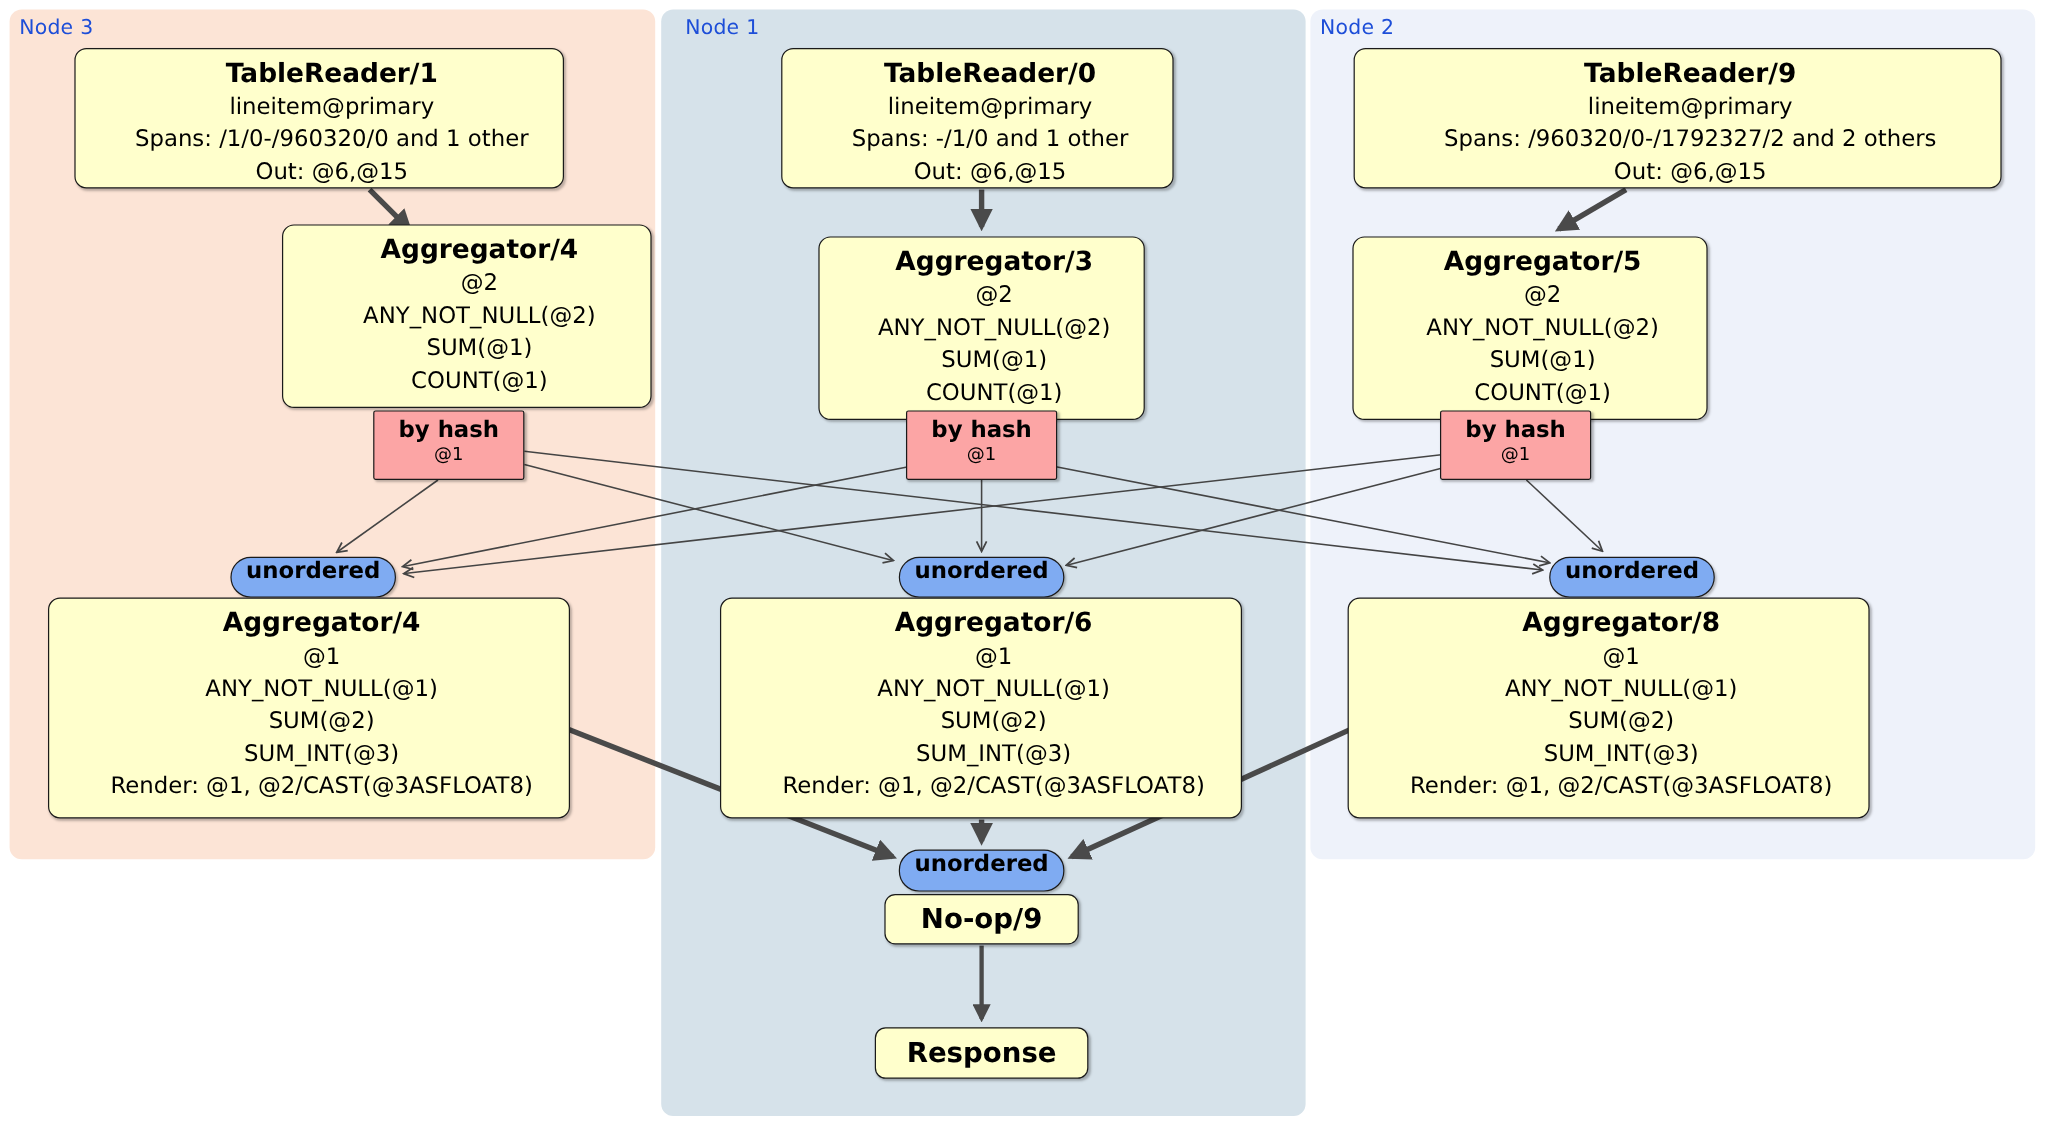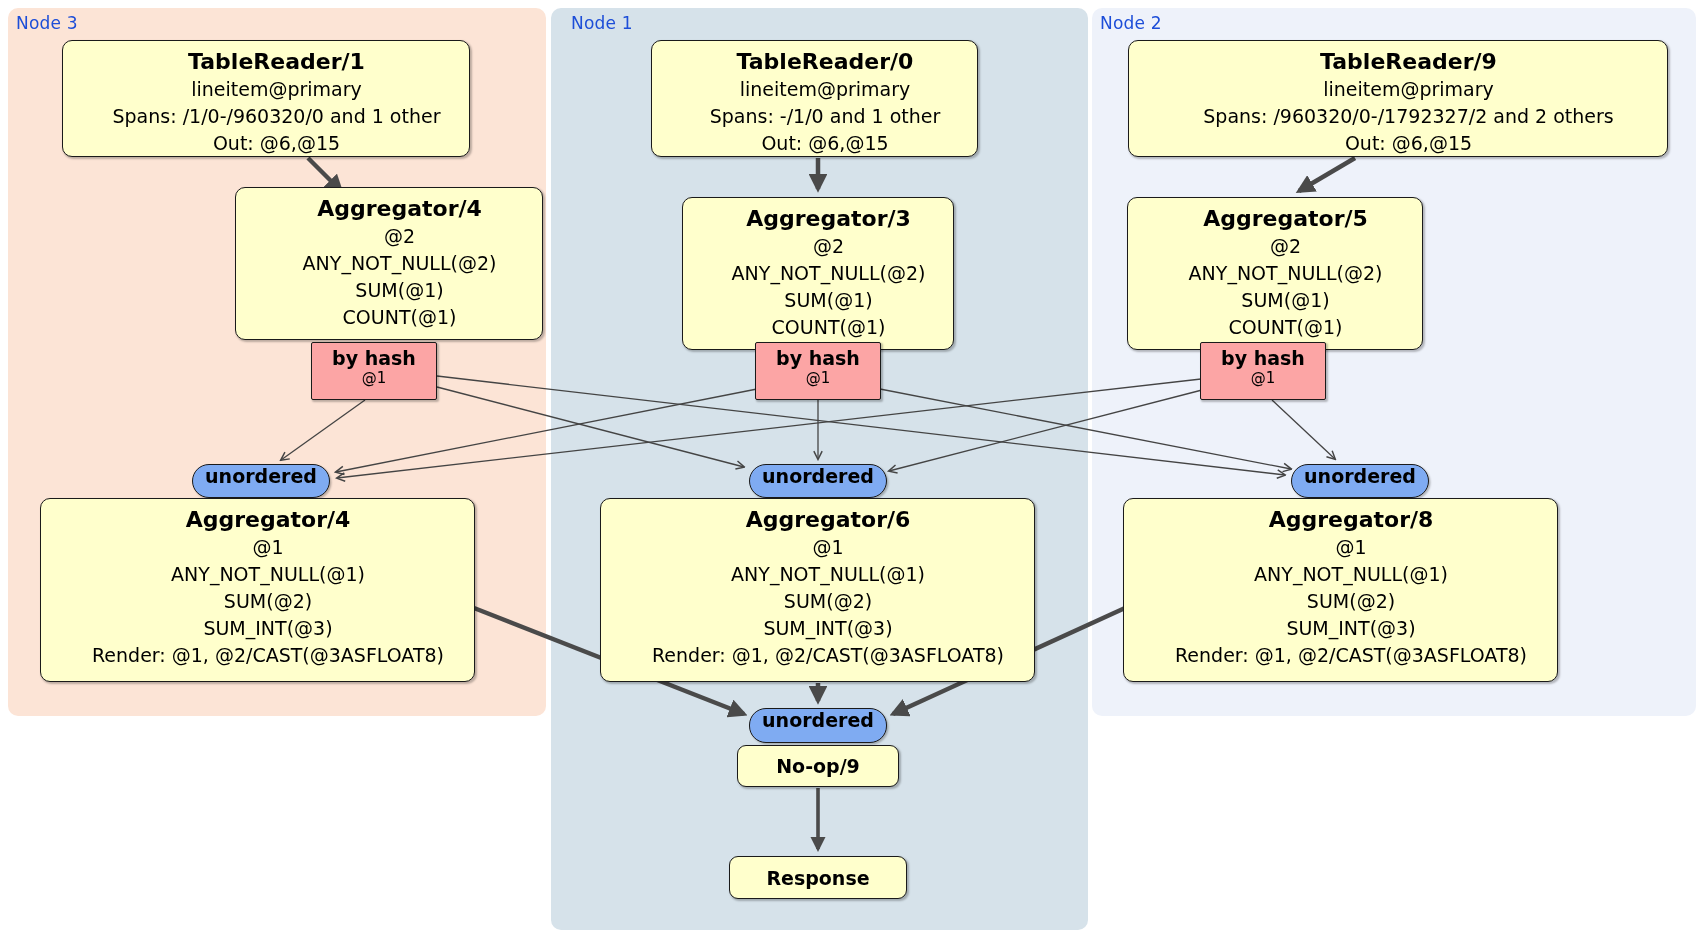--- a/index.html
+++ b/index.html
@@ -29,21 +29,21 @@
   }
   .router-label{font-weight:bold;font-size:19px;line-height:22px;}
   .router-sub{font-size:15px;line-height:18px;}
   .sync{
     background:#7fabf2;border-radius:17px;
     font-weight:bold;font-size:19px;display:flex;align-items:flex-start;justify-content:center;
   }
   .endbox{
     background:#ffffcc;border:1.6px solid #1a1a1a;border-radius:9px;
     box-shadow:1.5px 1.5px 2px rgba(0,0,0,0.25);
-    font-weight:bold;font-size:19px;display:flex;align-items:center;justify-content:center;
+    font-weight:bold;font-size:23px;display:flex;align-items:center;justify-content:center;
   }
 </style>
 </head>
 <body>
 
 <div id="canvas">
 
   <div class="region" style="left: 8px; top: 8px; width: 538px; height: 708px; background: rgb(252, 228, 214);"></div>
   <div class="region" style="left: 551px; top: 8px; width: 537px; height: 922px; background: rgb(214, 226, 234);"></div>
   <div class="region" style="left: 1092px; top: 8px; width: 604px; height: 708px; background: rgb(238, 242, 250);"></div>

